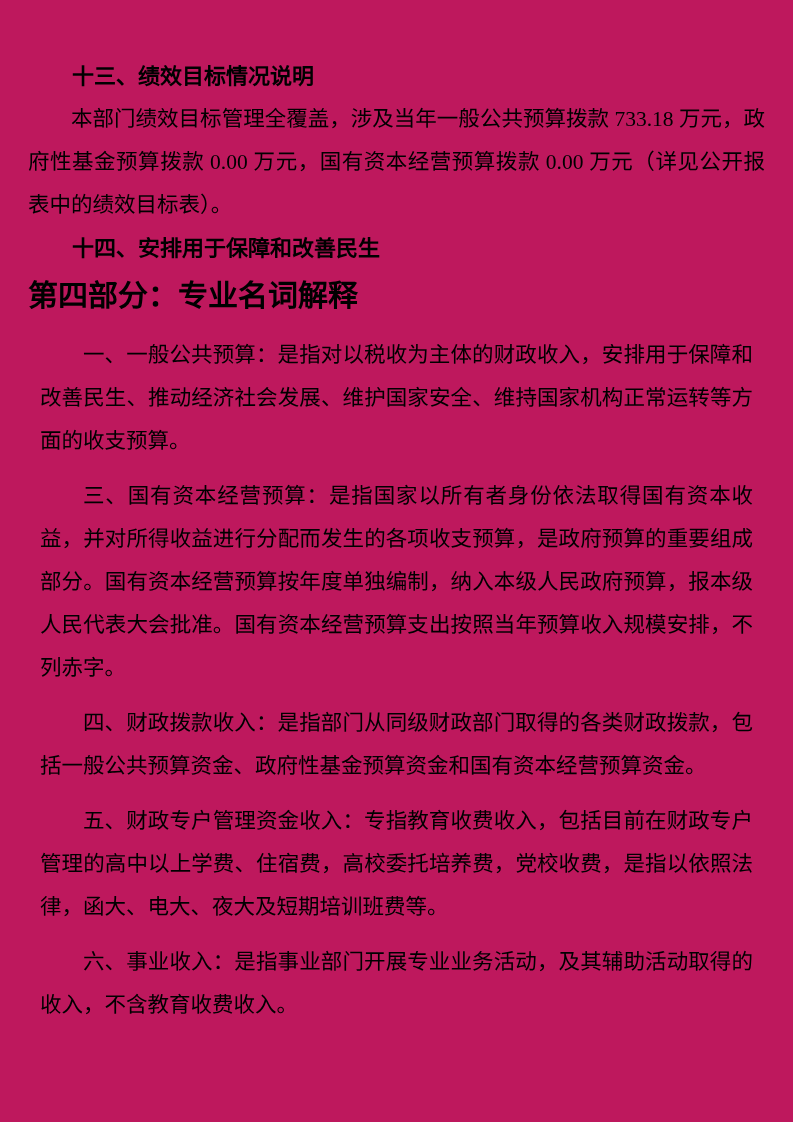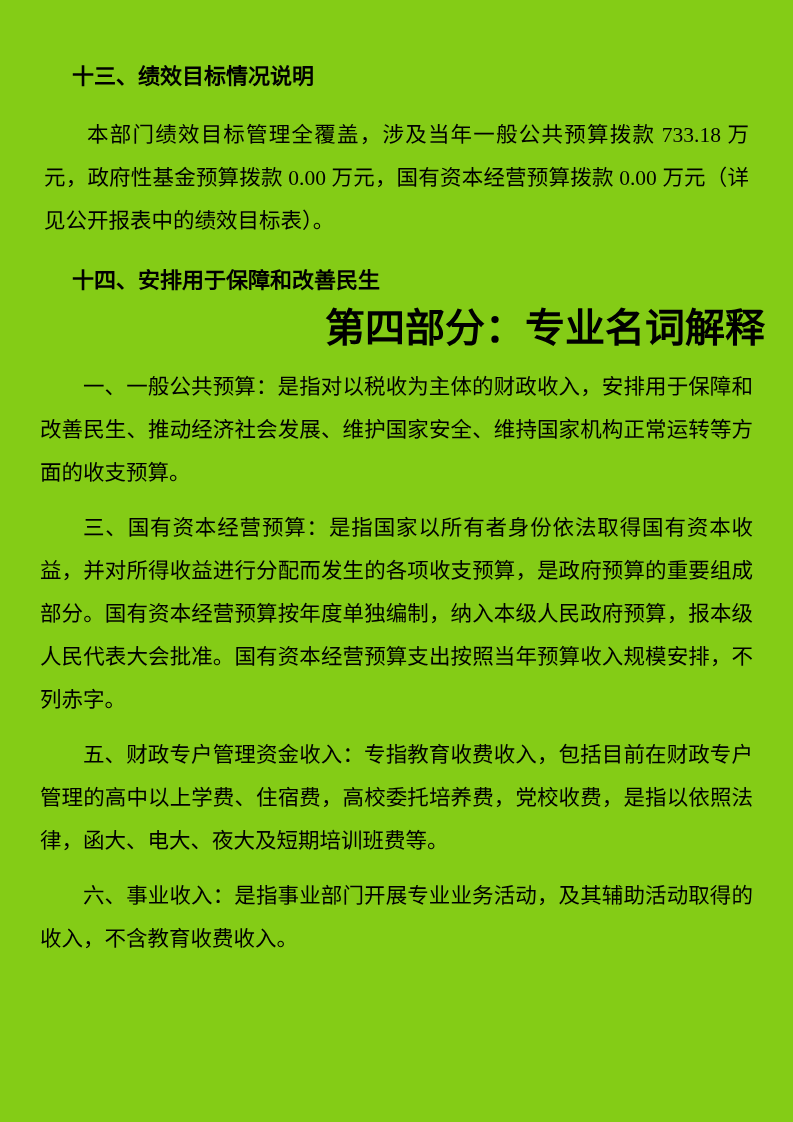--- a/index.html
+++ b/index.html
@@ -5,53 +5,53 @@
   html, body {
     margin: 0;
     padding: 0;
     background: #ffffff;
   }
   .page {
     position: relative;
     width: 793px;
     height: 1122px;
     margin: 0 auto;
-    background: #84cc16;
+    background: #be185d;
     box-sizing: border-box;
     padding: 55px 28px 0 28px;
     color: #000000;
     font-family: "Liberation Serif", "DejaVu Serif", serif;
     font-size: 21.5px;
     line-height: 43px;
     overflow: hidden;
   }
   .sec-heading {
     margin: 0;
     font-family: "Liberation Sans", "DejaVu Sans", sans-serif;
     font-weight: bold;
     font-size: 22px;
     line-height: 43px;
     text-indent: 2em;
     color: #000000;
   }
   .body-para {
-    margin: 16px;
+    margin: 0;
     text-indent: 2em;
     text-align: justify;
     text-justify: inter-character;
     word-break: break-all;
     overflow-wrap: break-word;
   }
   .part-title {
     margin: 0;
     font-family: "Liberation Sans", "DejaVu Sans", sans-serif;
     font-weight: bold;
-    font-size: 40px;
+    font-size: 30px;
     line-height: 52px;
-    text-align: right;
+    text-align: left;
     text-indent: 0;
     color: #000000;
   }
   .terms .body-para {
     margin: 12px;
   }
 </style>
 </head>
 <body>
 
@@ -62,17 +62,18 @@
   <p class="body-para">本部门绩效目标管理全覆盖，涉及当年一般公共预算拨款 733.18 万元，政府性基金预算拨款 0.00 万元，国有资本经营预算拨款 0.00 万元（详见公开报表中的绩效目标表）。</p>
 
   <h2 class="sec-heading">十四、安排用于保障和改善民生</h2>
 
 
   <h1 class="part-title">第四部分：专业名词解释</h1>
 
   <div class="terms">
     <p class="body-para">一、一般公共预算：是指对以税收为主体的财政收入，安排用于保障和改善民生、推动经济社会发展、维护国家安全、维持国家机构正常运转等方面的收支预算。</p>
     <p class="body-para">三、国有资本经营预算：是指国家以所有者身份依法取得国有资本收益，并对所得收益进行分配而发生的各项收支预算，是政府预算的重要组成部分。国有资本经营预算按年度单独编制，纳入本级人民政府预算，报本级人民代表大会批准。国有资本经营预算支出按照当年预算收入规模安排，不列赤字。</p>
+    <p class="body-para">四、财政拨款收入：是指部门从同级财政部门取得的各类财政拨款，包括一般公共预算资金、政府性基金预算资金和国有资本经营预算资金。</p>
     <p class="body-para">五、财政专户管理资金收入：专指教育收费收入，包括目前在财政专户管理的高中以上学费、住宿费，高校委托培养费，党校收费，是指以依照法律，函大、电大、夜大及短期培训班费等。</p>
     <p class="body-para">六、事业收入：是指事业部门开展专业业务活动，及其辅助活动取得的收入，不含教育收费收入。</p>
   </div>
 
 </div>
 
 </body></html>

